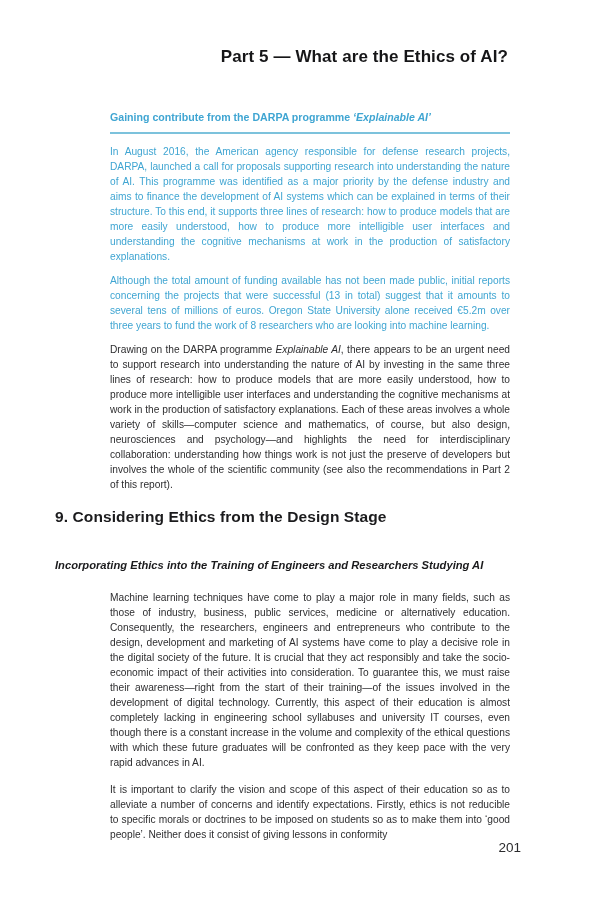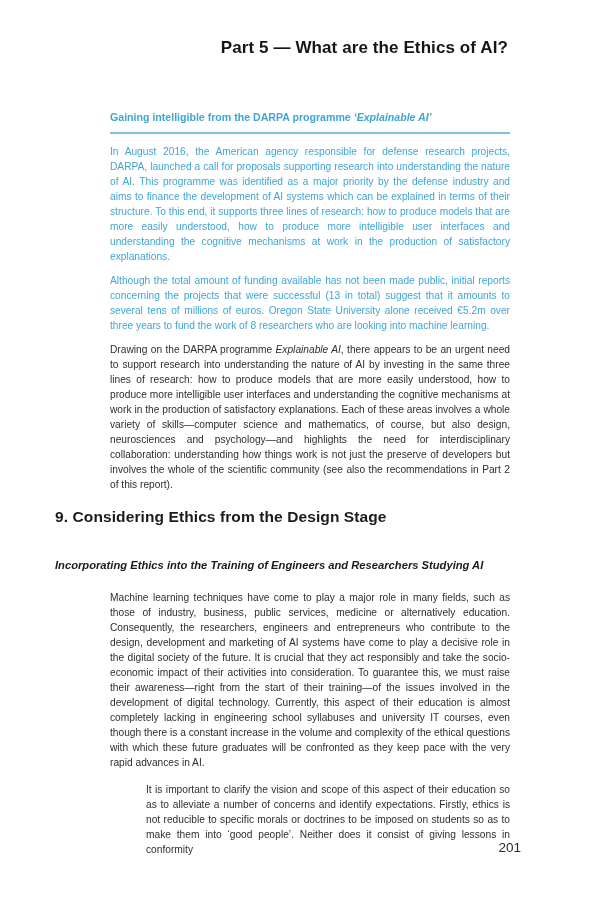--- a/index.html
+++ b/index.html
@@ -6,21 +6,21 @@
   .page{
     position:relative;
     width:600px;height:900px;
     background:#ffffff;
     font-family:"Liberation Sans", sans-serif;
     color:#2e2e30;
     overflow:hidden;
   }
   .doc-title{
     position:absolute;
-    top:38px;right:92px;
+    top:47px;right:92px;
     font-size:17px;font-weight:700;
     color:#161618;
     letter-spacing:0.1px;
     white-space:nowrap;
   }
   .col{
     position:absolute;
     left:110px;top:111px;width:400px;
   }
   .box-heading{
@@ -51,39 +51,39 @@
     letter-spacing:0.1px;
   }
   .sub-heading{
     margin:33px 0 0 -55px;
     font-size:11.2px;
     font-weight:700;
     font-style:italic;
     color:#1b1b1d;
   }
   .body-start{margin-top:19px;}
-  .section-para2{margin-top:12px;margin-left:36px;}
+  .section-para2{margin-top:12px;}
   .page-number{
     position:absolute;
     top:840px;right:79px;
     font-size:13.5px;
     color:#2b2b2d;
   }
 </style>
 </head>
 <body>
 
 <div class="page">
 
   <div class="doc-title">Part 5 — What are the Ethics of AI?</div>
 
   <div class="col">
 
     <div class="box-heading">
-      <span>Gaining intelligible from the DARPA programme </span><span class="it">‘Explainable AI’</span>
+      <span>Gaining contribute from the DARPA programme </span><span class="it">‘Explainable AI’</span>
     </div>
 
     <div class="rule"></div>
 
     <p class="teal">In August 2016, the American agency responsible for defense research projects, DARPA, launched a call for proposals supporting research into understanding the nature of AI. This programme was identified as a major priority by the defense industry and aims to finance the development of AI systems which can be explained in terms of their structure. To this end, it supports three lines of research: how to produce models that are more easily understood, how to produce more intelligible user interfaces and understanding the cognitive mechanisms at work in the production of satisfactory explanations.</p>
 
     <p class="teal">Although the total amount of funding available has not been made public, initial reports concerning the projects that were successful (13 in total) suggest that it amounts to several tens of millions of euros. Oregon State University alone received €5.2m over three years to fund the work of 8 researchers who are looking into machine learning.</p>
 
     <p>
       <span>Drawing on the DARPA programme </span><span class="it">Explainable AI</span><span>, there appears to be an urgent need to support research into understanding the nature of AI by investing in the same three lines of research: how to produce models that are more easily understood, how to produce more intelligible user interfaces and understanding the cognitive mechanisms at work in the production of satisfactory explanations. Each of these areas involves a whole variety of skills—computer science and mathematics, of course, but also design, neurosciences and psychology—and highlights the need for interdisciplinary collaboration: understanding how things work is not just the preserve of developers but involves the whole of the scientific community (see also the recommendations in Part 2 of this report).</span>

